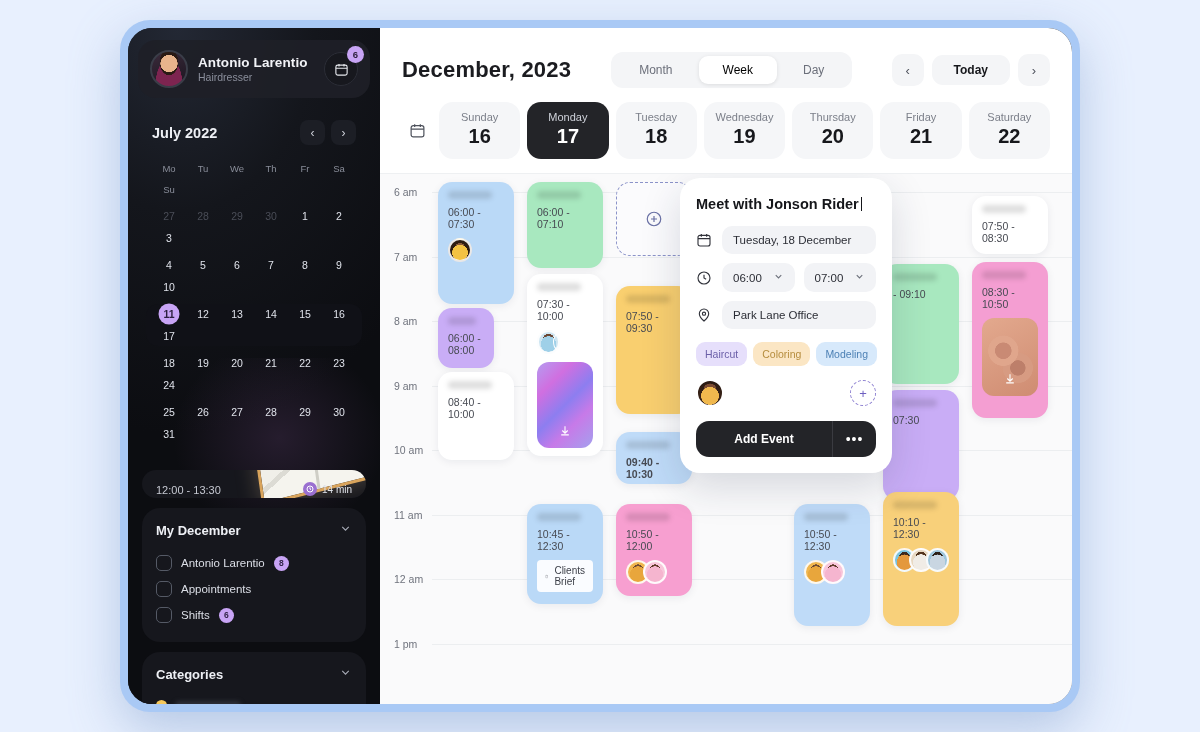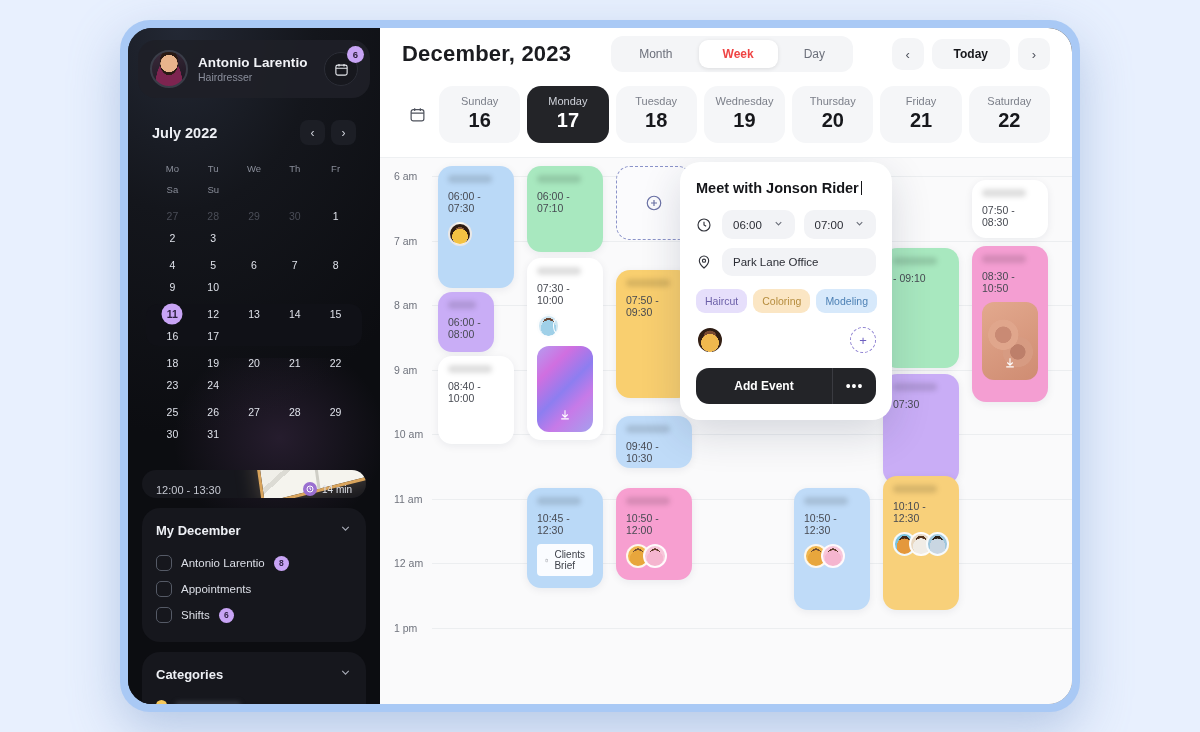--- a/index.html
+++ b/index.html
@@ -76,21 +76,21 @@
   .mini-head { display: flex; align-items: center; margin-bottom: 18px;}
   .mini-title { color: #eef0f5; font-size: 14.5px; font-weight: 600;}
   .mini-navs { margin-left: auto; display: flex; gap: 6px;}
   .mini-nav {
     width: 25px; height: 25px; border-radius: 8px;
     background: #1c1e25; color: #cfd2da;
     display: flex; align-items: center; justify-content: center;
     font-size: 12px; cursor: pointer;
   }
   .dow-row, .day-row {
-    display: grid; grid-template-columns: repeat(5,1fr);
+    display: grid; grid-template-columns: repeat(6,1fr);
     text-align: center;
   }
   .dow { color: #898d99; font-size: 9.5px; padding-bottom: 10px; }
   .day-row { margin-bottom: 5px; position: relative;}
   .day { color: #dfe2ea; font-size: 10.5px; padding: 5px 0; position: relative; z-index:2; cursor:pointer;}
   .day.out { color: #4a4d57; }
   .day.sel { color: #2c1f3f; font-weight: 700;}
   .day.sel::before {
     content:""; position:absolute; left:50%; top:50%;
     transform: translate(-50%,-50%);
@@ -151,32 +151,32 @@
   .cat-dot { width: 11px; height: 11px; border-radius: 50%; flex:0 0 auto;}
   .cat-name {
     width: 66px; height: 9px; border-radius: 5px;
     background: #2e3039; filter: blur(2.2px);
   }
   .cat-bar { flex: 1; height: 4px; border-radius: 3px; background: #2c2e37; position: relative; overflow:hidden;}
   .cat-fill { position:absolute; left:0; top:0; bottom:0; border-radius:3px;}
 
   
   .main { flex: 1; background: #ffffff; display: flex; flex-direction: column; min-width:0;}
-  .main-top { padding: 8px 22px 0; }
+  .main-top { padding: 24px 22px 0; }
   .top-row { display: flex; align-items: center; gap: 18px;}
   .month-title { font-size: 22px; font-weight: 600; color: #1b1c20; letter-spacing:.2px;}
   .seg {
     margin-left: 22px; background: #f4f5f7; border-radius: 12px;
     padding: 4px; display: flex; gap: 2px;
   }
   .seg-btn {
     padding: 7px 24px; border-radius: 9px; font-size: 12px;
     color: #6c707b; cursor: pointer; background: transparent;
   }
-  .seg-btn.active { background: #fff; color: #ef4444; font-weight: 700; box-shadow: 0 1px 4px rgba(0,0,0,.10);}
+  .seg-btn.active { background: #fff; color: #000000; font-weight: 400; box-shadow: 0 1px 4px rgba(0,0,0,.10);}
   .top-right { margin-left: auto; display: flex; align-items: center; gap: 8px;}
   .nav-sq {
     width: 32px; height: 32px; border-radius: 10px; background: #f4f5f7;
     display: flex; align-items: center; justify-content: center;
     color: #4e525c; font-size: 13px; cursor: pointer;
   }
   .today-btn {
     padding: 8px 22px; border-radius: 11px; background: #f4f5f7;
     font-size: 12px; font-weight: 700; color: #16171b; cursor: pointer;
   }
@@ -565,21 +565,21 @@
                   <path d="M14 3H7a2 2 0 00-2 2v14a2 2 0 002 2h10a2 2 0 002-2V8z"></path>
                   <path d="M14 3v5h5"></path>
                 </svg>
                 <span>Clients Brief</span>
               </div>
             </div>
             <div class="ev yellow" style="left: 236px; top: 112px; width: 76px; height: 128px;">
               <div class="ev-title"></div>
               <div class="ev-time">07:50 - 09:30</div>
             </div>
-            <div class="ev blue2" style="left: 236px; top: 258px; width: 76px; height: 52px;">
+            <div class="ev blue2" style="left: 236px; top: 258px; width: 76px; height: 52px; font-weight: bold;">
               <div class="ev-title"></div>
               <div class="ev-time">09:40 - 10:30</div>
             </div>
             <div class="ev pink" style="left: 236px; top: 330px; width: 76px; height: 92px;">
               <div class="ev-title"></div>
               <div class="ev-time">10:50 - 12:00</div>
               <div class="av-row">
                 <span class="ev-avatar" style="background:radial-gradient(circle at 50% 62%,#e8a63c 0 50%,rgba(0,0,0,0) 51%),radial-gradient(circle at 50% 38%,#6e4b33 0 32%,rgba(0,0,0,0) 33%),#f0b64e"></span>
                 <span class="ev-avatar" style="background:radial-gradient(circle at 50% 62%,#f5b5cf 0 50%,rgba(0,0,0,0) 51%),radial-gradient(circle at 50% 38%,#5e3a28 0 32%,rgba(0,0,0,0) 33%),#f8c6da"></span>
               </div>
@@ -626,20 +626,29 @@
               <svg width="18" height="18" viewBox="0 0 24 24" fill="none" stroke="#6b72a6" stroke-width="1.6">
                 <circle cx="12" cy="12" r="9"></circle>
                 <path d="M12 8v8M8 12h8"></path>
               </svg>
             </div>
           </div>
 
       <div class="popup">
         <div class="pp-title"><span>Meet with Jonson Rider</span><span class="caret"></span></div>
 
+        <div class="pp-row">
+          <span class="pp-ico">
+            <svg width="16" height="16" viewBox="0 0 24 24" fill="none" stroke="#30323a" stroke-width="1.7">
+                  <rect x="3" y="5" width="18" height="16" rx="3"></rect>
+                  <path d="M3 10h18M8 3v4M16 3v4"></path>
+                </svg>
+          </span>
+          <span class="pp-field">Tuesday, 18 December</span>
+        </div>
 
         <div class="pp-row">
           <span class="pp-ico">
             <svg width="16" height="16" viewBox="0 0 24 24" fill="none" stroke="#30323a" stroke-width="1.7">
                   <circle cx="12" cy="12" r="9"></circle>
                   <path d="M12 7v5l3.2 2"></path>
                 </svg>
           </span>
           <span class="pp-field sm">
             <span>06:00</span>

